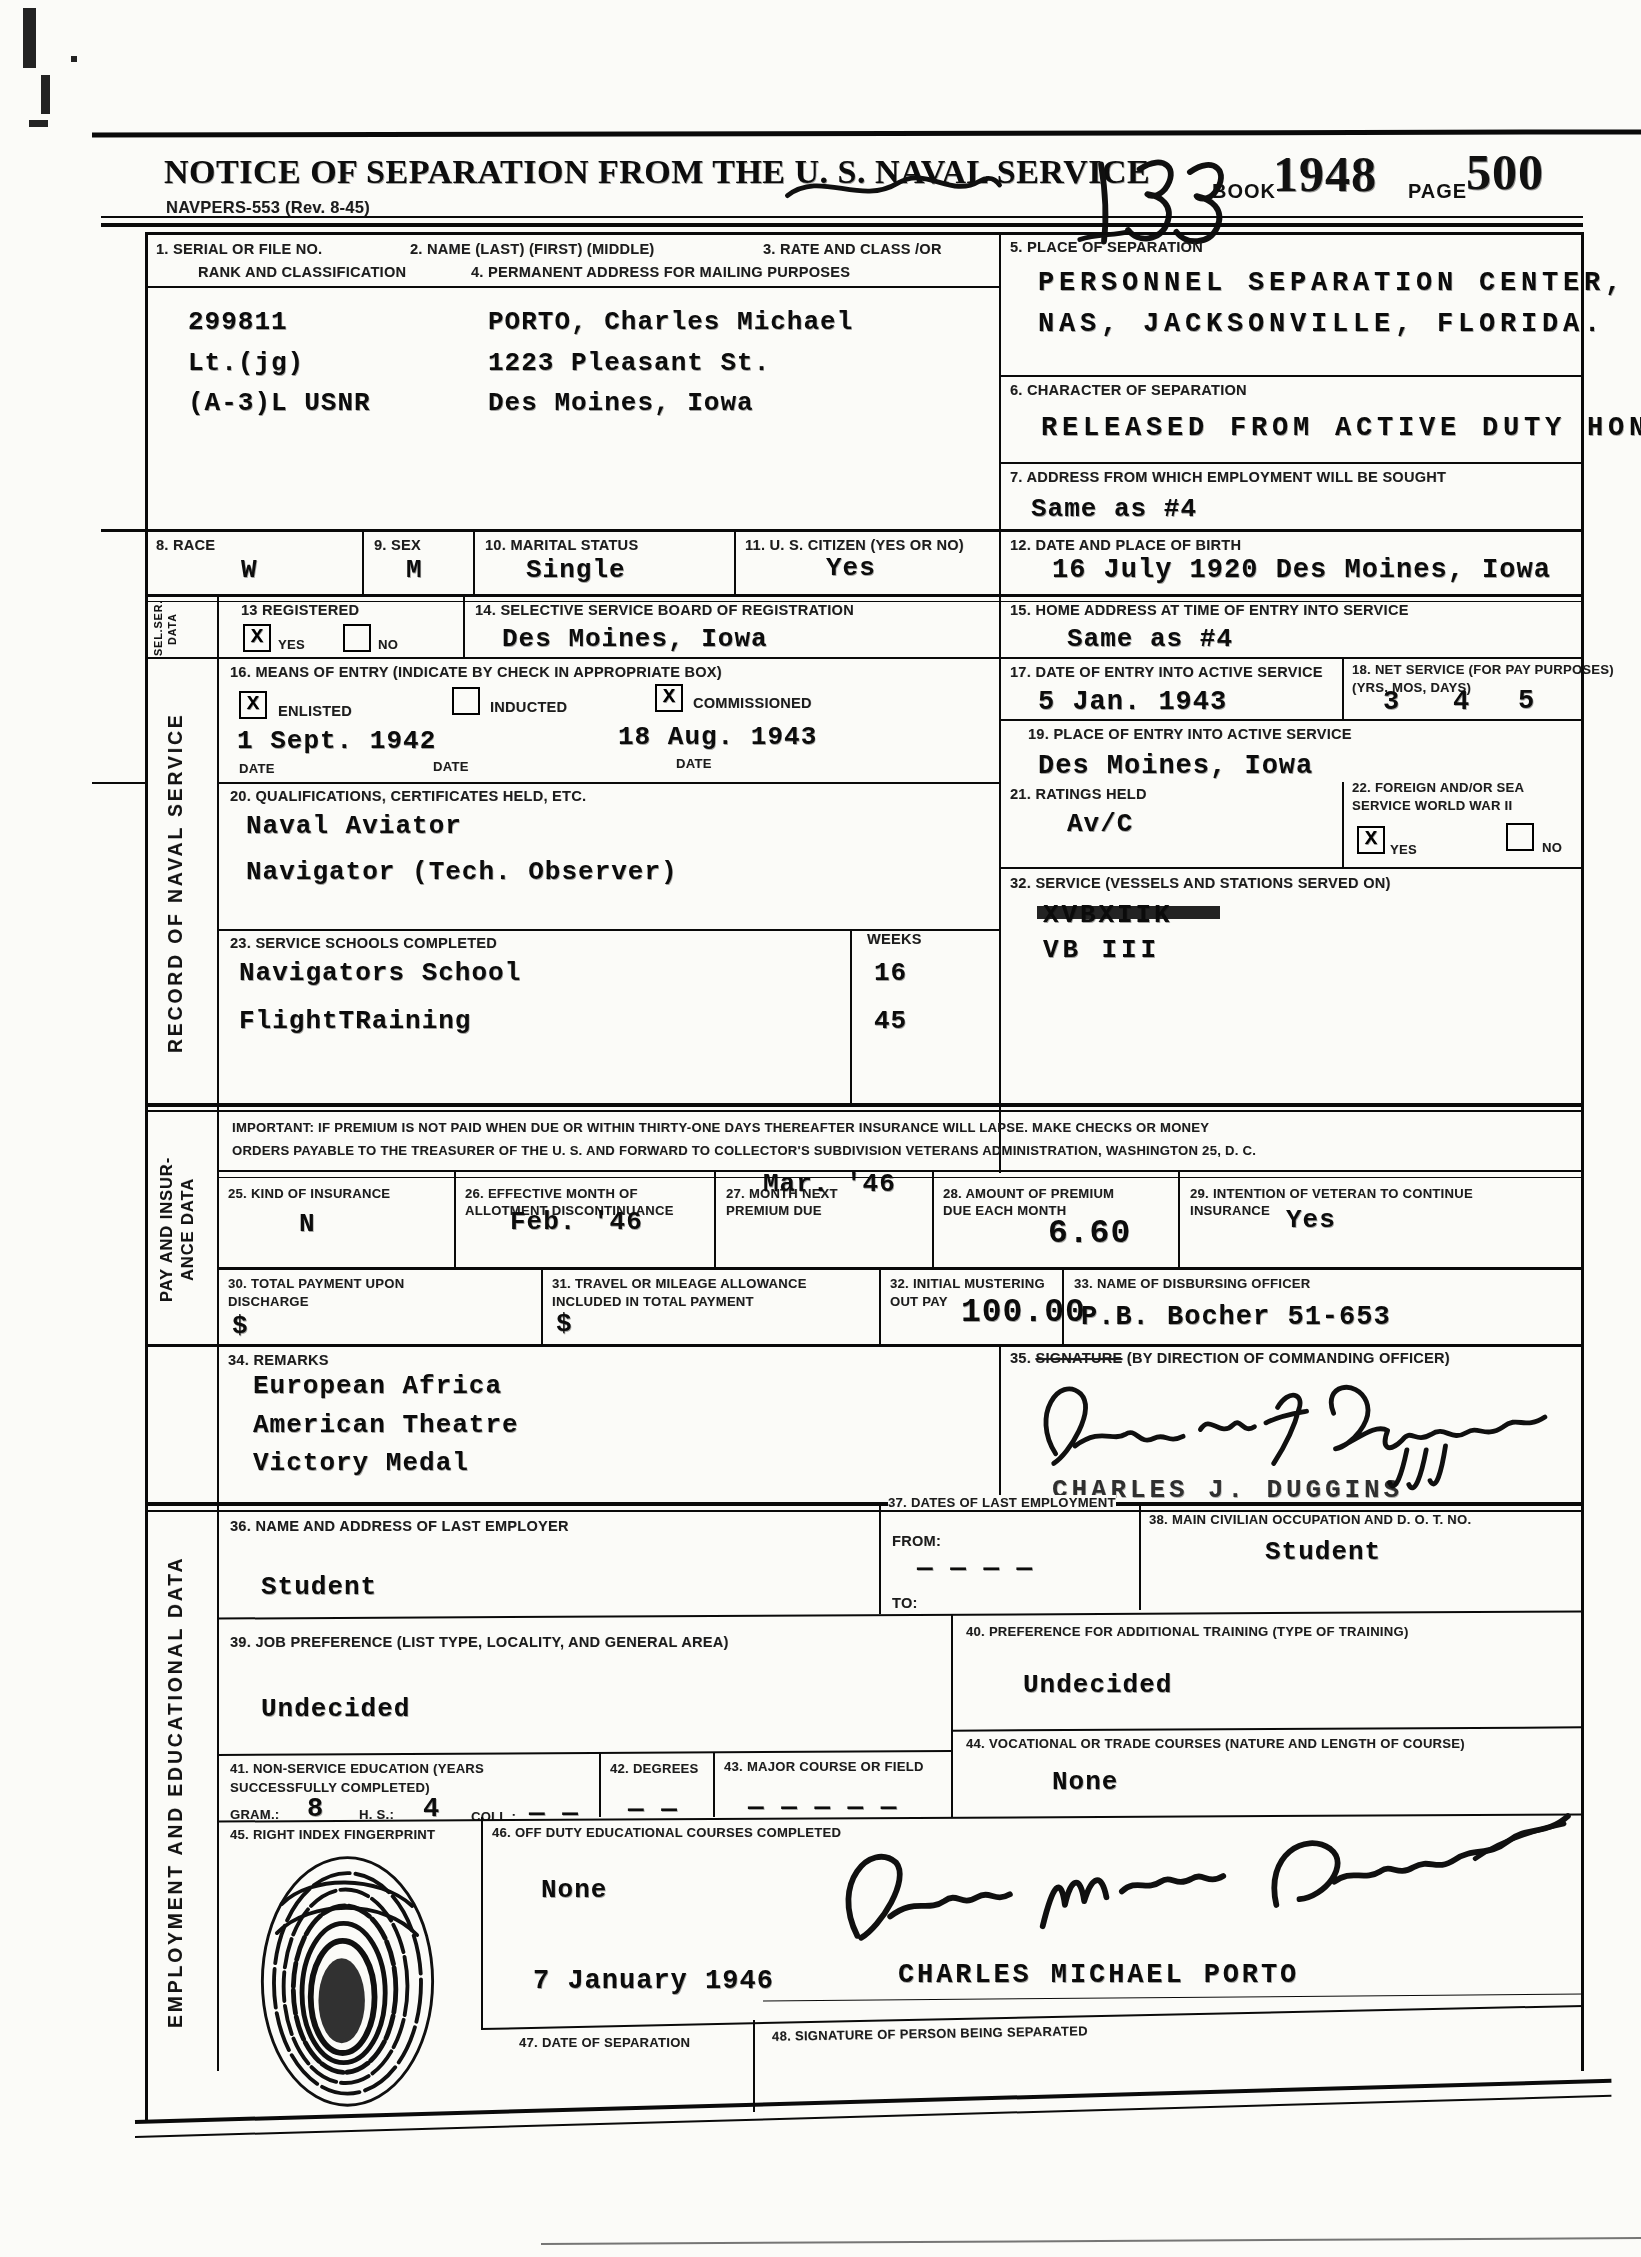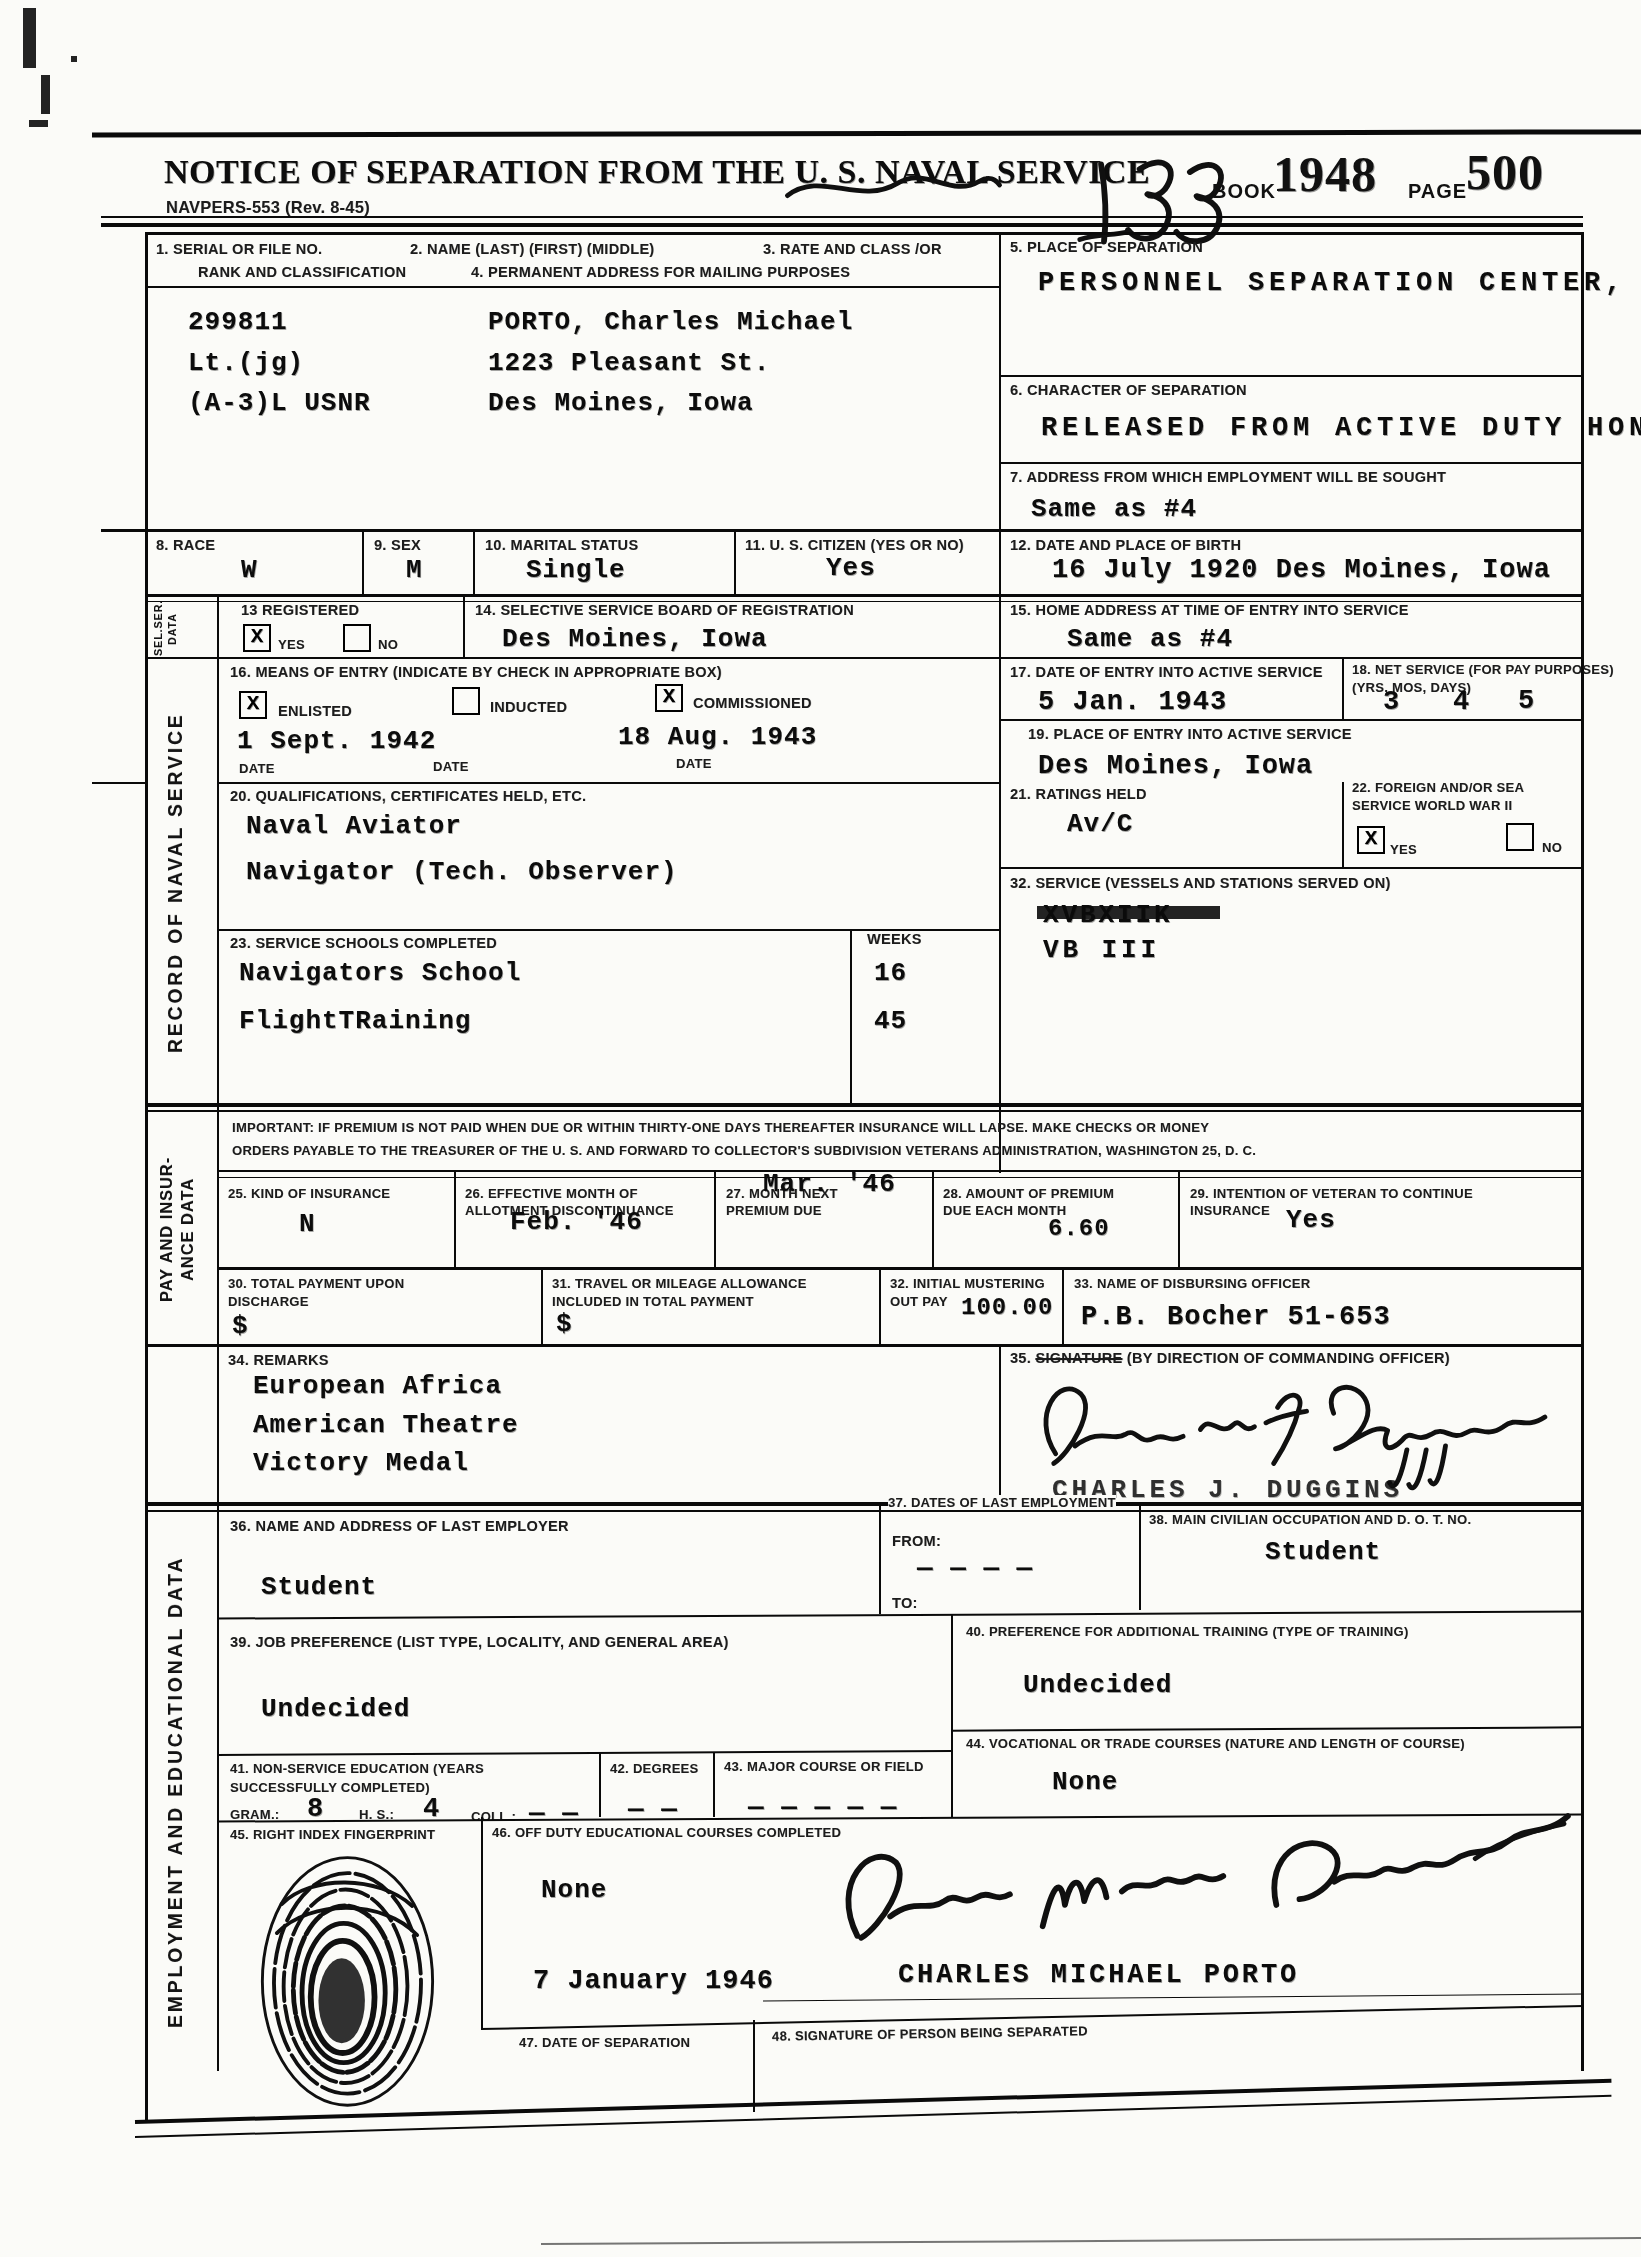--- a/index.html
+++ b/index.html
@@ -6,21 +6,21 @@
   #page{position:relative;width:1641px;height:2257px;background:#fbfbf8;overflow:hidden;
         font-family:"Liberation Sans",sans-serif;color:#111;}
   
   .lb{position:absolute;font:bold 14.5px "Liberation Sans",sans-serif;letter-spacing:0.3px;color:#1c1c1c;
       white-space:nowrap;text-shadow:0.4px 0.4px 0 rgba(0,0,0,.25);}
   .lb-sm{font-size:13px;}
   
   .tw{position:absolute;font:bold 26px "Liberation Mono",monospace;color:#0c0c0c;white-space:nowrap;
       letter-spacing:1px;text-shadow:0.7px 0.7px 0 rgba(0,0,0,.35);}
   .tw-sp{letter-spacing:4.8px;font-size:27px;}
-  .tw-big{font-size:24px;}
+  .tw-big{font-size:33px;}
   .tw-md{font-size:27px;}
   
   .hl{position:absolute;background:#0a0a0a;}
   .vl{position:absolute;background:#0a0a0a;}
   
   .cb{position:absolute;width:24px;height:24px;border:2.9px solid #000;
       font:bold 21px "Liberation Mono",monospace;line-height:22px;text-align:center;color:#000;
       text-shadow:0.5px 0.5px 0 rgba(0,0,0,.4);}
   
   .vert{position:absolute;writing-mode:vertical-rl;transform:rotate(180deg);
@@ -85,20 +85,21 @@
   <div class="tw" style="left:188px;top:348px;">Lt.(jg)</div>
   <div class="tw" style="left:188px;top:388px;">(A-3)L USNR</div>
   <div class="tw" style="left:488px;top:307px;">PORTO, Charles Michael</div>
   <div class="tw" style="left:488px;top:348px;">1223 Pleasant St.</div>
   <div class="tw" style="left:488px;top:388px;">Des Moines, Iowa</div>
 
   <div class="vl" style="left:999px;top:232px;width:1.9px;height:941px;"></div>
 
   <div class="lb" style="left:1010px;top:239px;">5. PLACE OF SEPARATION</div>
   <div class="tw tw-sp" style="left:1038px;top:268px;">PERSONNEL SEPARATION CENTER,</div>
+  <div class="tw tw-sp" style="left:1038px;top:309px;">NAS, JACKSONVILLE, FLORIDA.</div>
   <div class="hl" style="left:999px;top:375px;width:584px;height:1.9px;"></div>
   <div class="lb" style="left:1010px;top:382px;">6. CHARACTER OF SEPARATION</div>
   <div class="tw tw-sp" style="left:1041px;top:413px;">RELEASED FROM ACTIVE DUTY HON.</div>
   <div class="hl" style="left:999px;top:462px;width:584px;height:1.9px;"></div>
   <div class="lb" style="left:1010px;top:469px;">7. ADDRESS FROM WHICH EMPLOYMENT WILL BE SOUGHT</div>
   <div class="tw" style="left:1031px;top:494px;">Same as #4</div>
 
   <div class="hl" style="left:101px;top:529px;width:1482px;height:2.9px;"></div>
   <div class="lb" style="left:156px;top:537px;">8. RACE</div>
   <div class="tw" style="left:241px;top:555px;">W</div>

